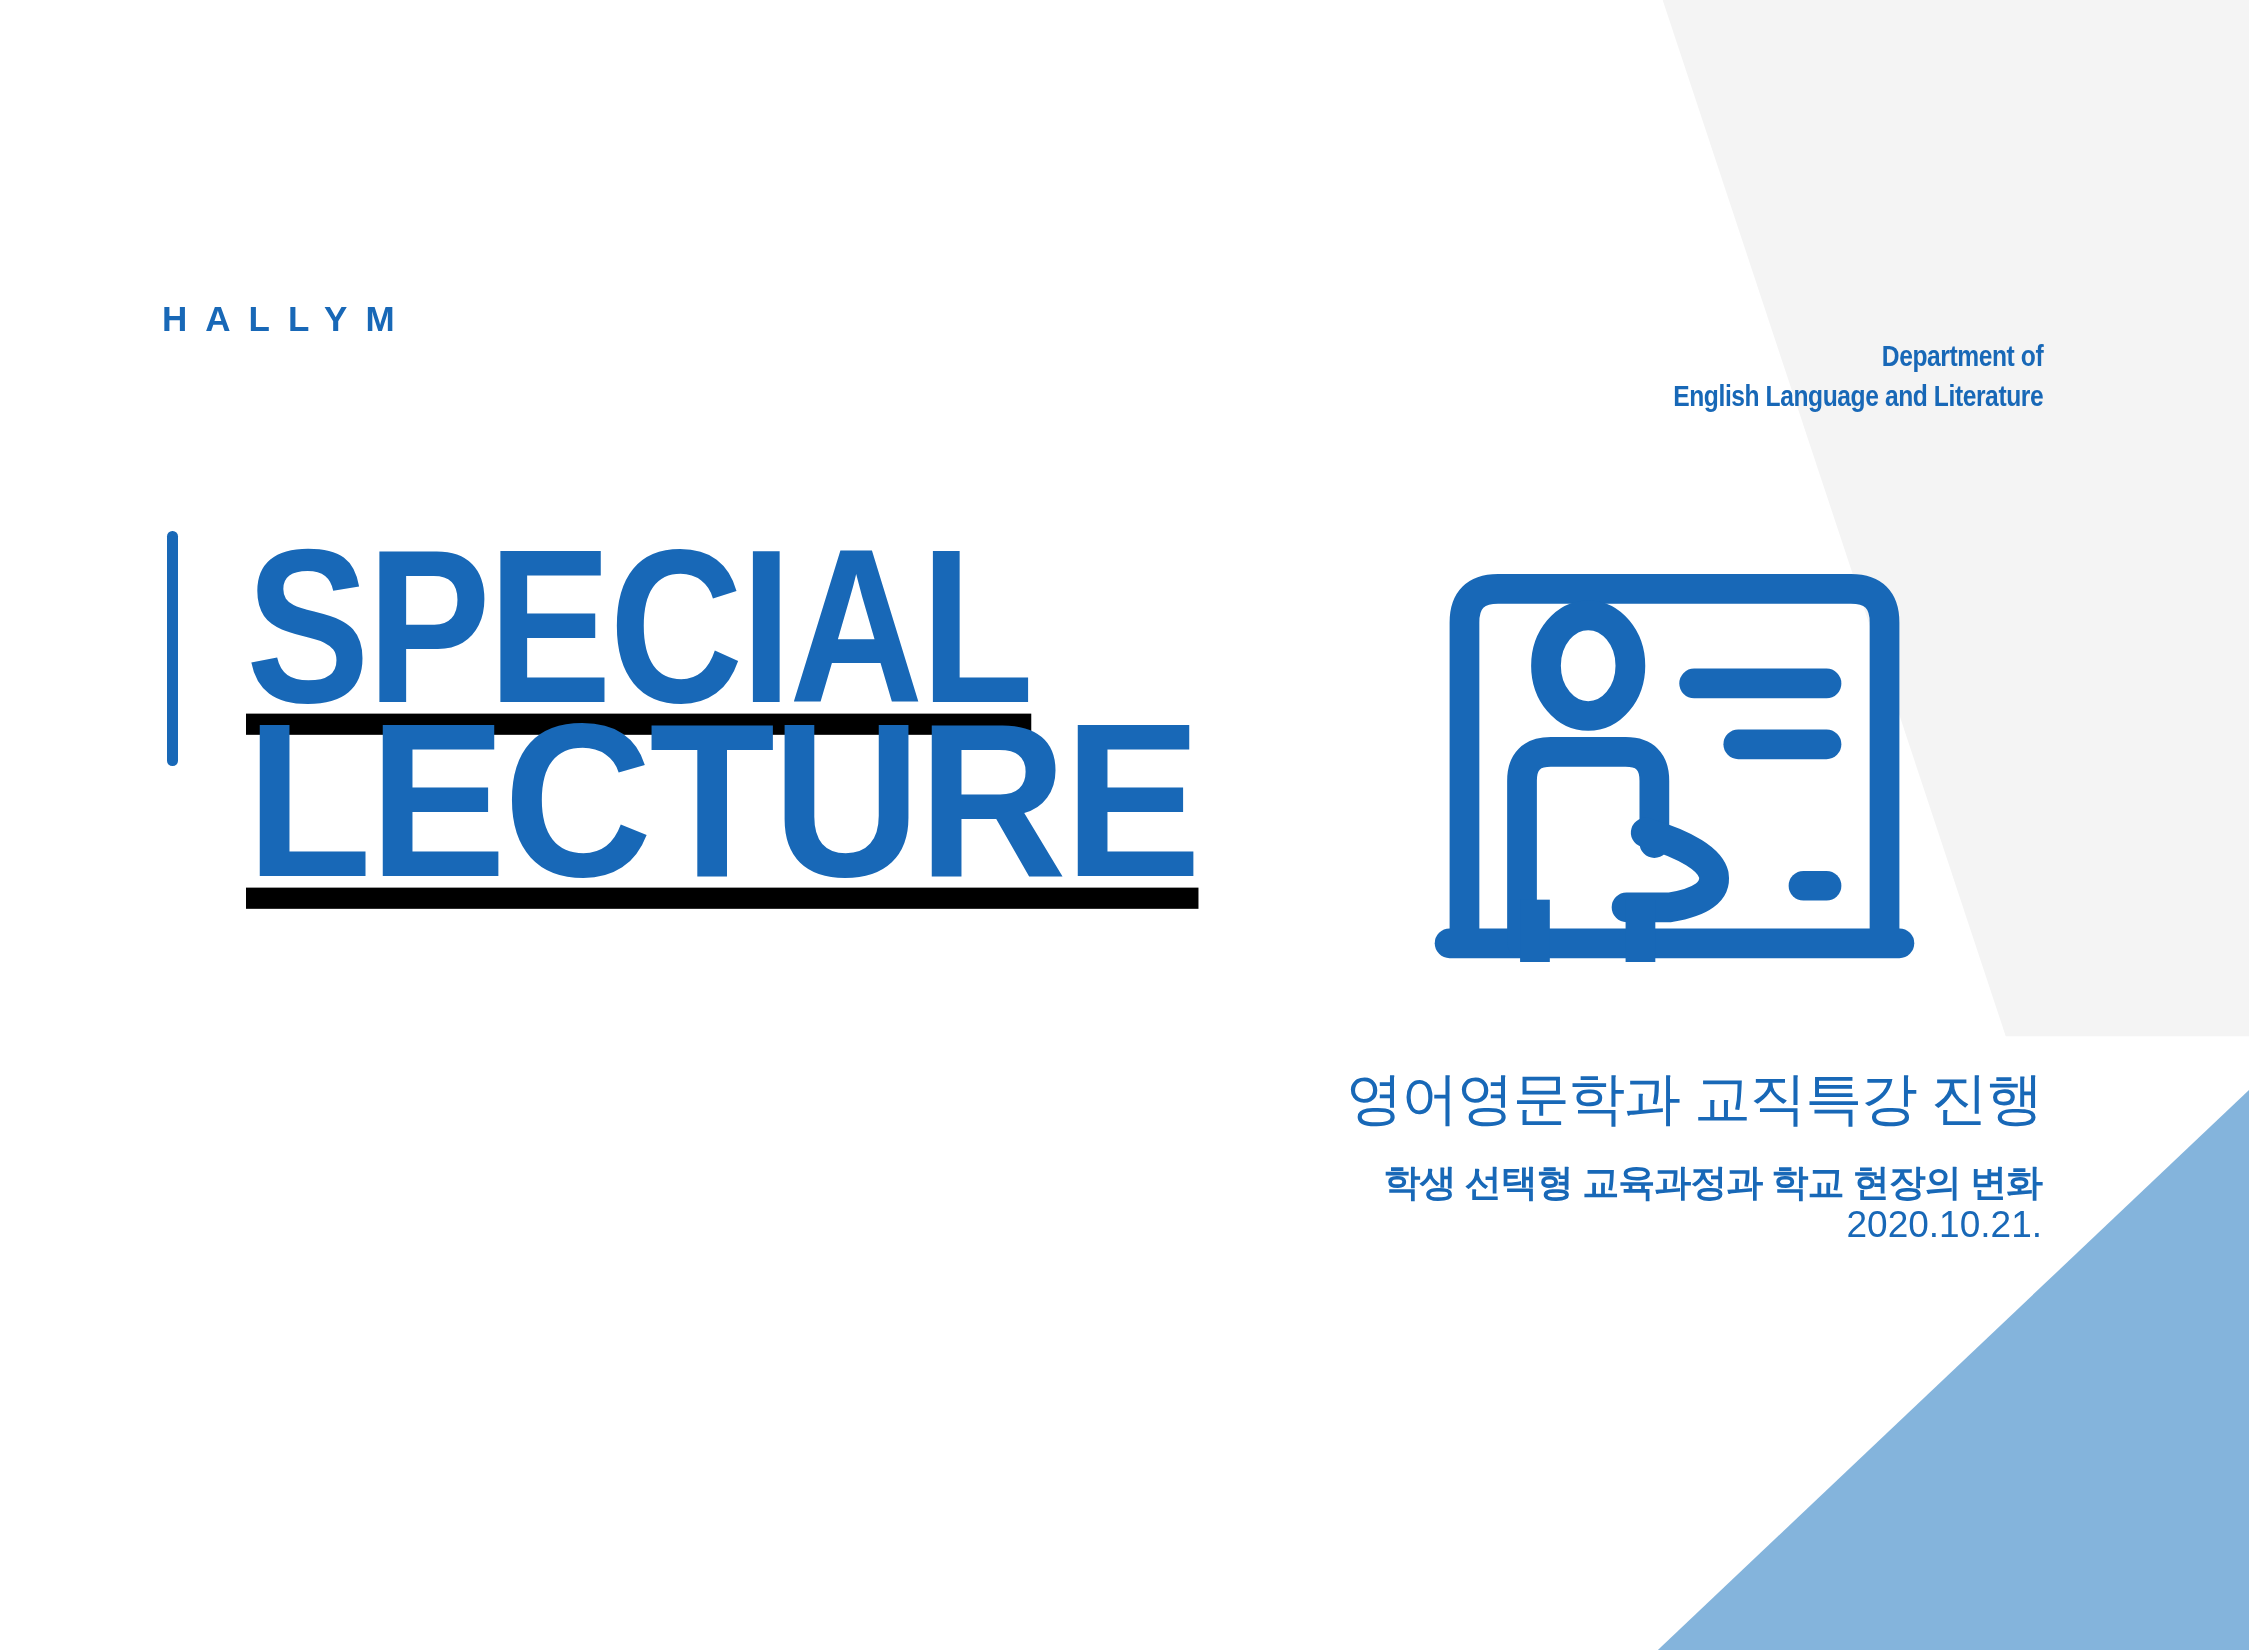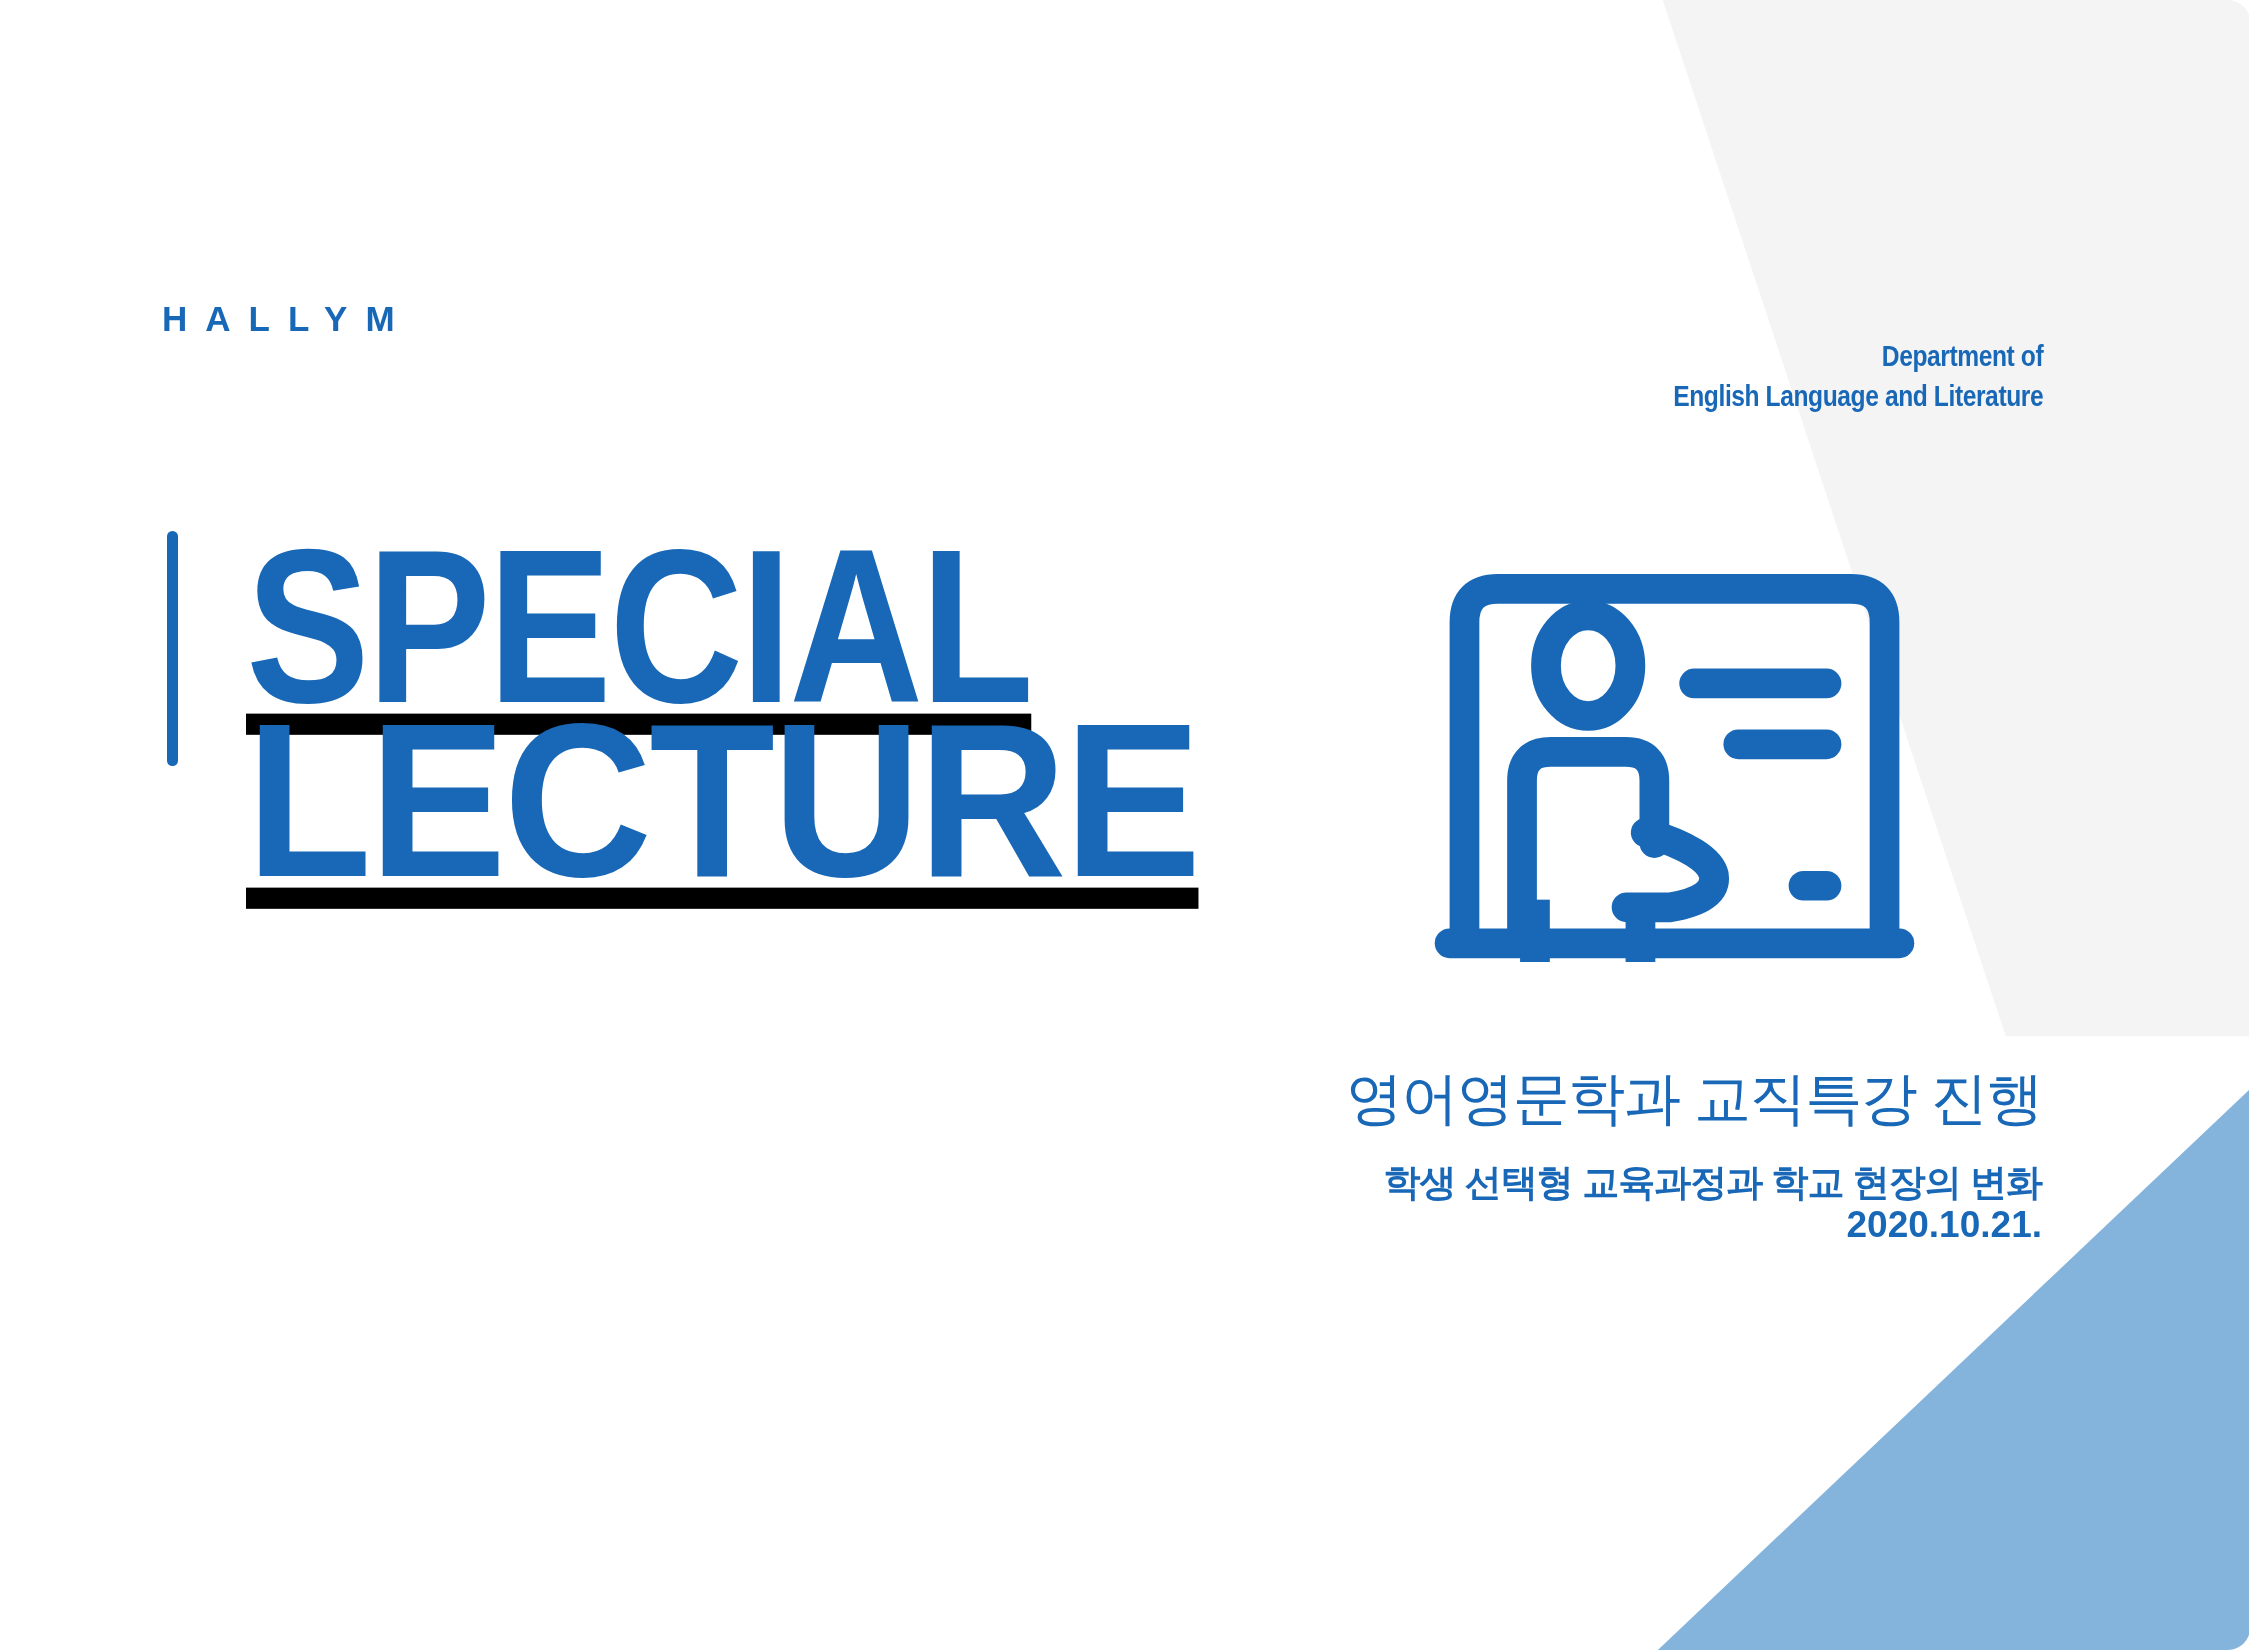--- a/index.html
+++ b/index.html
@@ -9,21 +9,20 @@
   }
   body {
     font-family: "Liberation Sans", sans-serif;
   }
   #poster {
     position: relative;
     width: 2250px;
     height: 1650px;
     background: #ffffff;
     overflow: hidden;
-    border-radius: 22px;
   }
 
   
   .bg-layer {
     position: absolute;
     inset: 0;
     width: 100%;
     height: 100%;
   }
   .bg-layer svg { display: block; width: 100%; height: 100%; }
@@ -125,21 +124,21 @@
   .kr-sub {
     margin-top: 32px;
     font-size: 37px;
     font-weight: 700;
     line-height: 1.16;
     letter-spacing: -1px;
     white-space: nowrap;
   }
   .kr-date {
     font-size: 37px;
-    font-weight: 700;
+    font-weight: 400;
     line-height: 1.16;
     letter-spacing: 0px;
     white-space: nowrap;
   }
 </style>
 </head>
 <body>
 
 <div id="poster">
 

